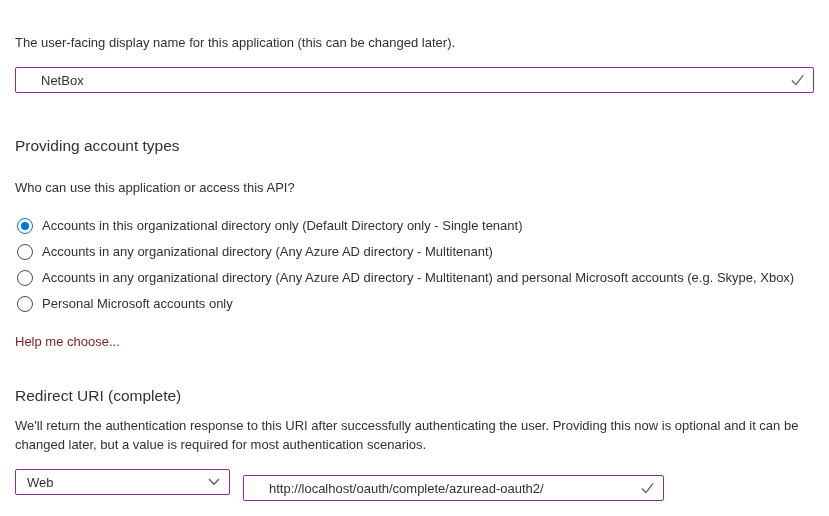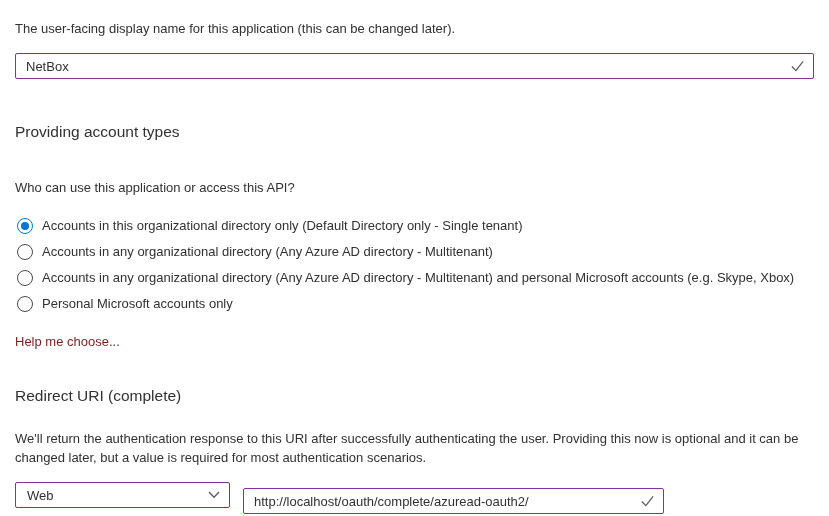--- a/index.html
+++ b/index.html
@@ -30,49 +30,49 @@
     color: #e81123;
     margin-right: 3px;
     font-size: 14px;
   }
   .desc-text {
     font-size: 13px;
     line-height: 19px;
     color: #323130;
     margin: 0;
   }
-  .name-desc { margin-top: 8px; }
+  .name-desc { margin-top: 22px; }
   .text-input-wrap {
     position: relative;
     margin-top: 15px;
     height: 26px;
   }
   .text-input {
     width: 100%;
     height: 26px;
     border: 1px solid #8a2da5;
     border-radius: 2px;
-    padding: 0 30px 0 10px;
+    padding: 0 30px 0 25px;
     font-family: "Liberation Sans", sans-serif;
     font-size: 13px;
     color: #323130;
     outline: none;
     background: #fff;
   }
   .input-check {
     position: absolute;
     right: 9px;
     top: 50%;
     transform: translateY(-50%);
     width: 15px;
     height: 15px;
     pointer-events: none;
   }
   .account-section { margin-top: 43px; }
-  .question-text { margin-top: 36px; }
+  .question-text { margin-top: 22px; }
   .radio-group { margin-top: 11px; }
   .radio-row {
     display: flex;
     align-items: flex-end;
     height: 26px;
     cursor: pointer;
   }
   .radio-circle {
     flex: 0 0 auto;
     width: 16px;
@@ -104,21 +104,21 @@
   .help-link {
     display: inline-block;
     margin-top: 22px;
     font-size: 13px;
     color: #7f1d1d;
     text-decoration: none;
     cursor: pointer;
   }
   .redirect-section { margin-top: 36px; }
   .redirect-desc {
-    margin-top: 23px;
+    margin-top: 10px;
     max-width: 802px;
   }
   .uri-row {
     display: flex;
     margin-top: 15px;
     gap: 13px;
   }
   .platform-select {
     position: relative;
     width: 215px;

